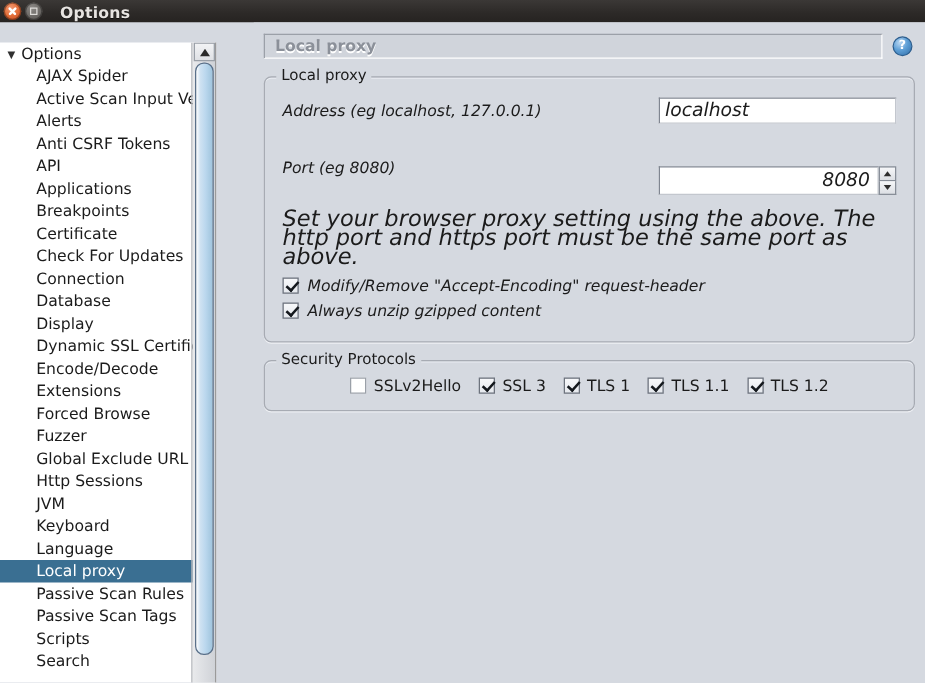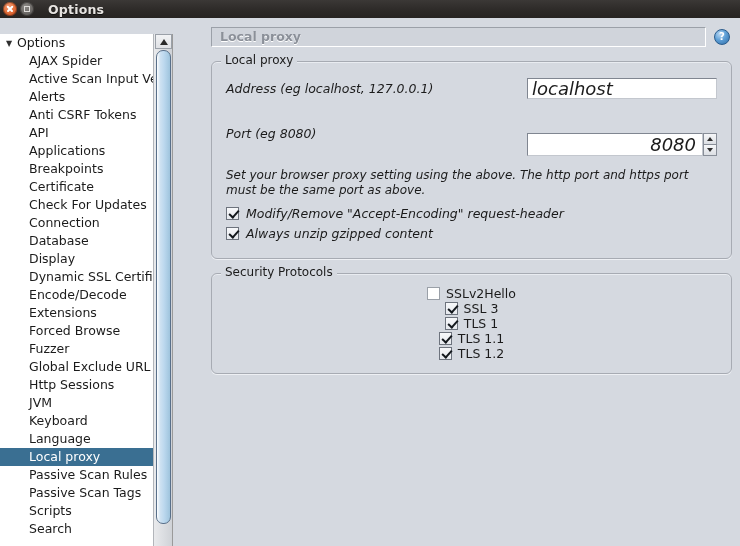--- a/index.html
+++ b/index.html
@@ -220,21 +220,21 @@
   }
   .spacer { flex: 1 1 auto; }
 
   .text-field {
     width: 190px; height: 21px;
     background: #ffffff;
     border: 1px solid;
     border-color: #7d8severity;
     border-color: #808691 #c3c7ce #c3c7ce #808691;
     box-sizing: border-box;
-    font-size: 18px;
+    font-size: 15px;
     color: #1b1b1b;
     line-height: 19px;
     padding: 0 4px;
     font-family: "DejaVu Sans", sans-serif;
     white-space: nowrap;
     overflow: hidden;
   }
   .spinner {
     display: flex;
     align-items: stretch;
@@ -262,21 +262,21 @@
     position: absolute; left: 50%; top: 50%;
     width: 0; height: 0;
     border-left: 3.2px solid transparent;
     border-right: 3.2px solid transparent;
     transform: translate(-50%,-50%);
   }
   .spin-btn.up .tri { border-bottom: 4.2px solid #2e2e2e; }
   .spin-btn.down .tri { border-top: 4.2px solid #2e2e2e; }
 
   .desc {
-    font-size: 12px;
+    font-size: 18px;
     color: #1b1b1b;
     line-height: 15px;
     margin-bottom: 8px;
     max-width: 488px;
   }
 
   .check-row {
     display: flex; align-items: center;
     margin-bottom: 5px;
   }
@@ -306,21 +306,20 @@
     font-size: 12.5px;
     color: #1b1b1b;
     white-space: nowrap;
   }
 
   .protocols-body {
     padding: 12px 14px 12px 14px;
     display: flex;
     align-items: center;
     justify-content: center;
-    flex-direction: column;
   }
   .proto-item {
     display: flex; align-items: center;
     margin: 0 7px;
   }
   .proto-item .checkbox { margin-right: 6px; }
 </style>
 </head>
 <body>
 

